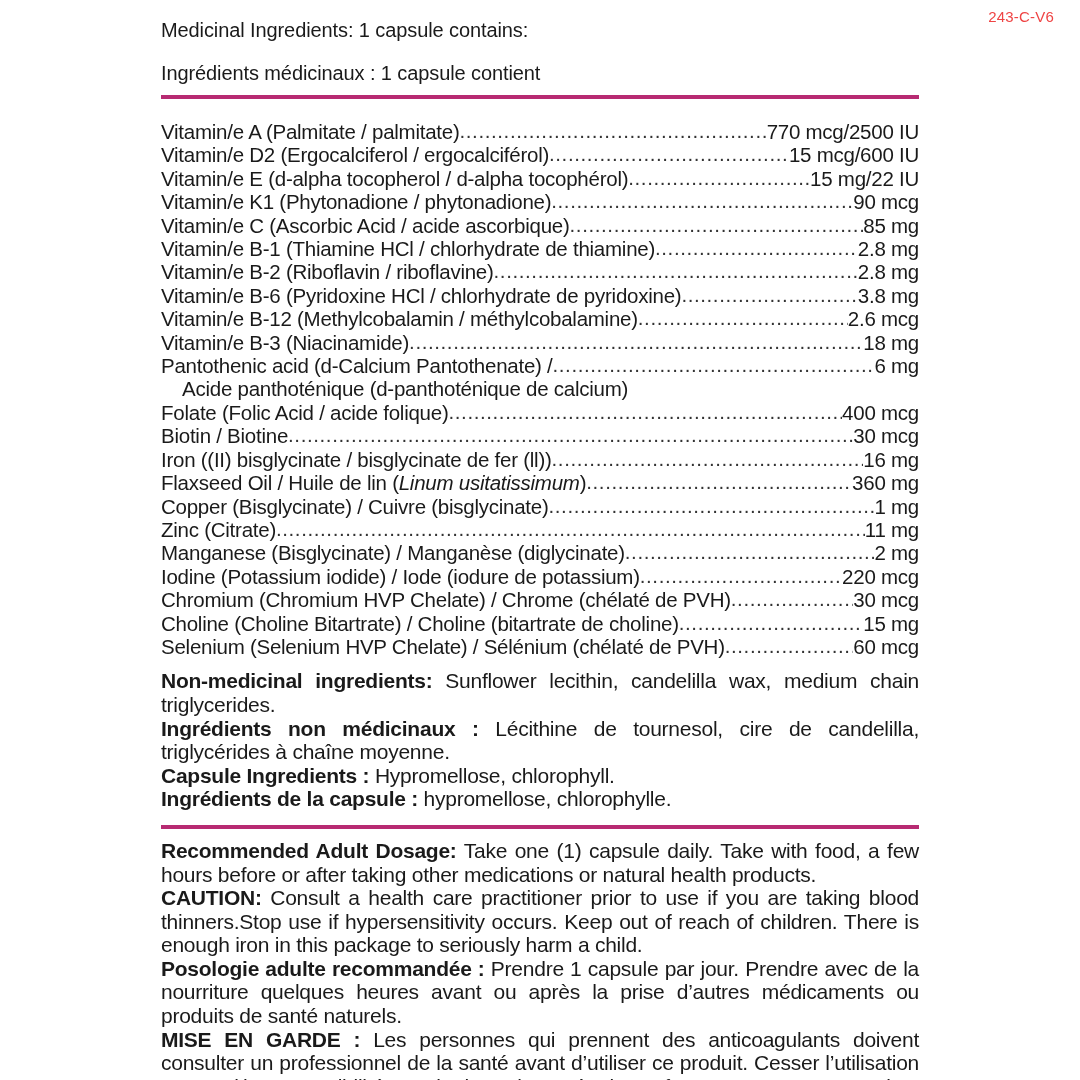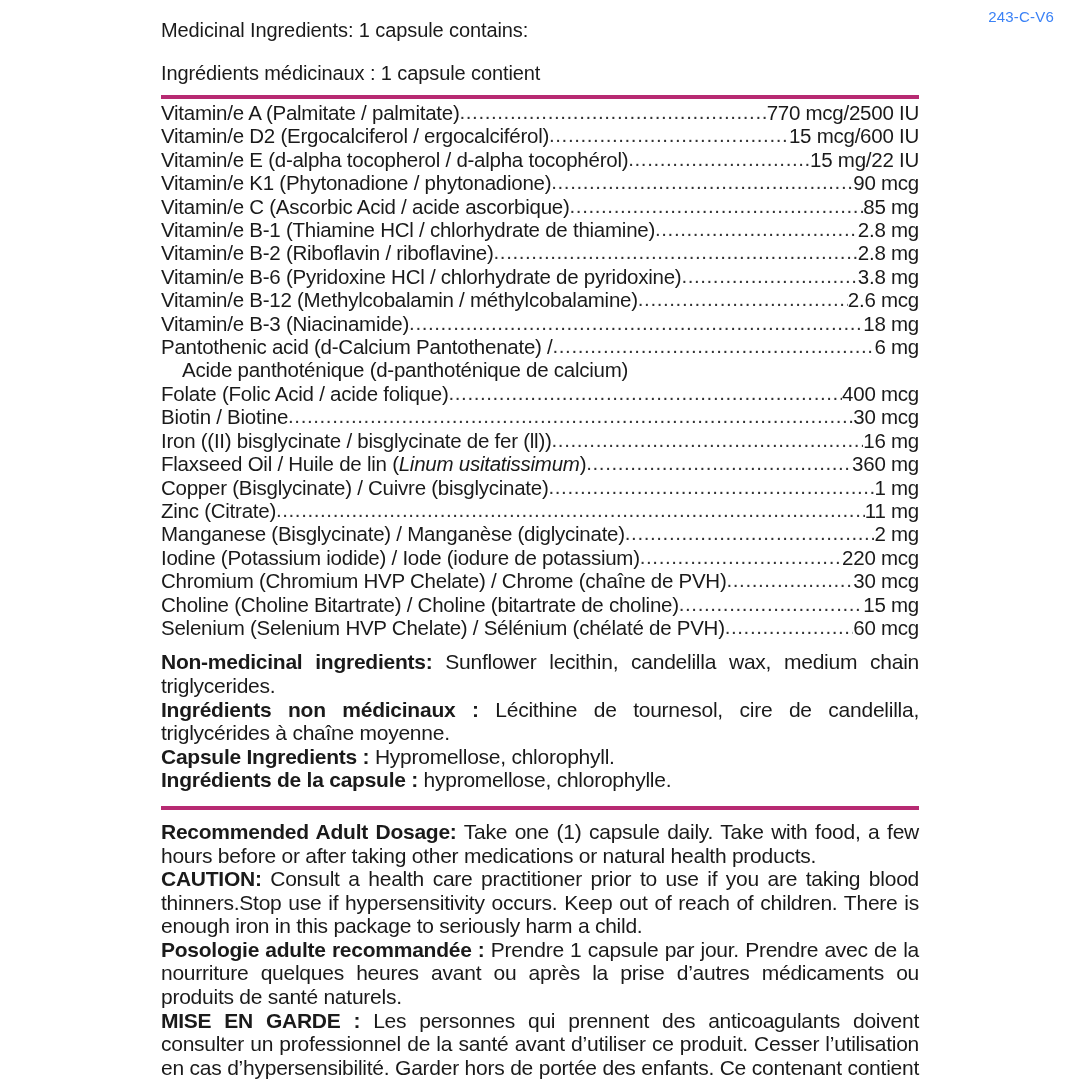--- a/index.html
+++ b/index.html
@@ -21,21 +21,21 @@
     height: 1080px;
     box-sizing: border-box;
   }
 
   
   .version-code {
     position: absolute;
     top: 8px;
     right: 26px;
     font-size: 15px;
-    color: #3b82f6;
+    color: #ef4444;
     letter-spacing: 0.2px;
   }
 
   .content {
     position: absolute;
     left: 161px;
     top: 18px;
     width: 758px;
   }
 
@@ -53,21 +53,21 @@
   .rule {
     height: 4px;
     background: #b72a72;
     width: 758px;
   }
   .rule-top { margin-top: 9px; }
   .rule-mid { margin-top: 14px; }
 
   
   .ing-list {
-    margin-top: 2px;
+    margin-top: 21px;
   }
   .ing-row {
     display: flex;
     align-items: baseline;
     width: 758px;
     font-size: 20.5px;
     line-height: 23.4px;
     letter-spacing: -0.25px;
     white-space: nowrap;
   }
@@ -225,21 +225,21 @@
           <span class="ing-name">Manganese (Bisglycinate) / Manganèse (diglycinate)</span>
           <span class="leader">...........................................................................................................................................</span>
           <span class="ing-amt">2 mg</span>
         </div>
         <div class="ing-row">
           <span class="ing-name">Iodine (Potassium iodide) / Iode (iodure de potassium)</span>
           <span class="leader">...........................................................................................................................................</span>
           <span class="ing-amt">220 mcg</span>
         </div>
         <div class="ing-row">
-          <span class="ing-name">Chromium (Chromium HVP Chelate) / Chrome (chaîne de PVH)</span>
+          <span class="ing-name">Chromium (Chromium HVP Chelate) / Chrome (chélaté de PVH)</span>
           <span class="leader">...........................................................................................................................................</span>
           <span class="ing-amt">30 mcg</span>
         </div>
         <div class="ing-row">
           <span class="ing-name">Choline (Choline Bitartrate) / Choline (bitartrate de choline)</span>
           <span class="leader">...........................................................................................................................................</span>
           <span class="ing-amt">15 mg</span>
         </div>
         <div class="ing-row">
           <span class="ing-name">Selenium (Selenium HVP Chelate) / Sélénium (chélaté de PVH)</span>

